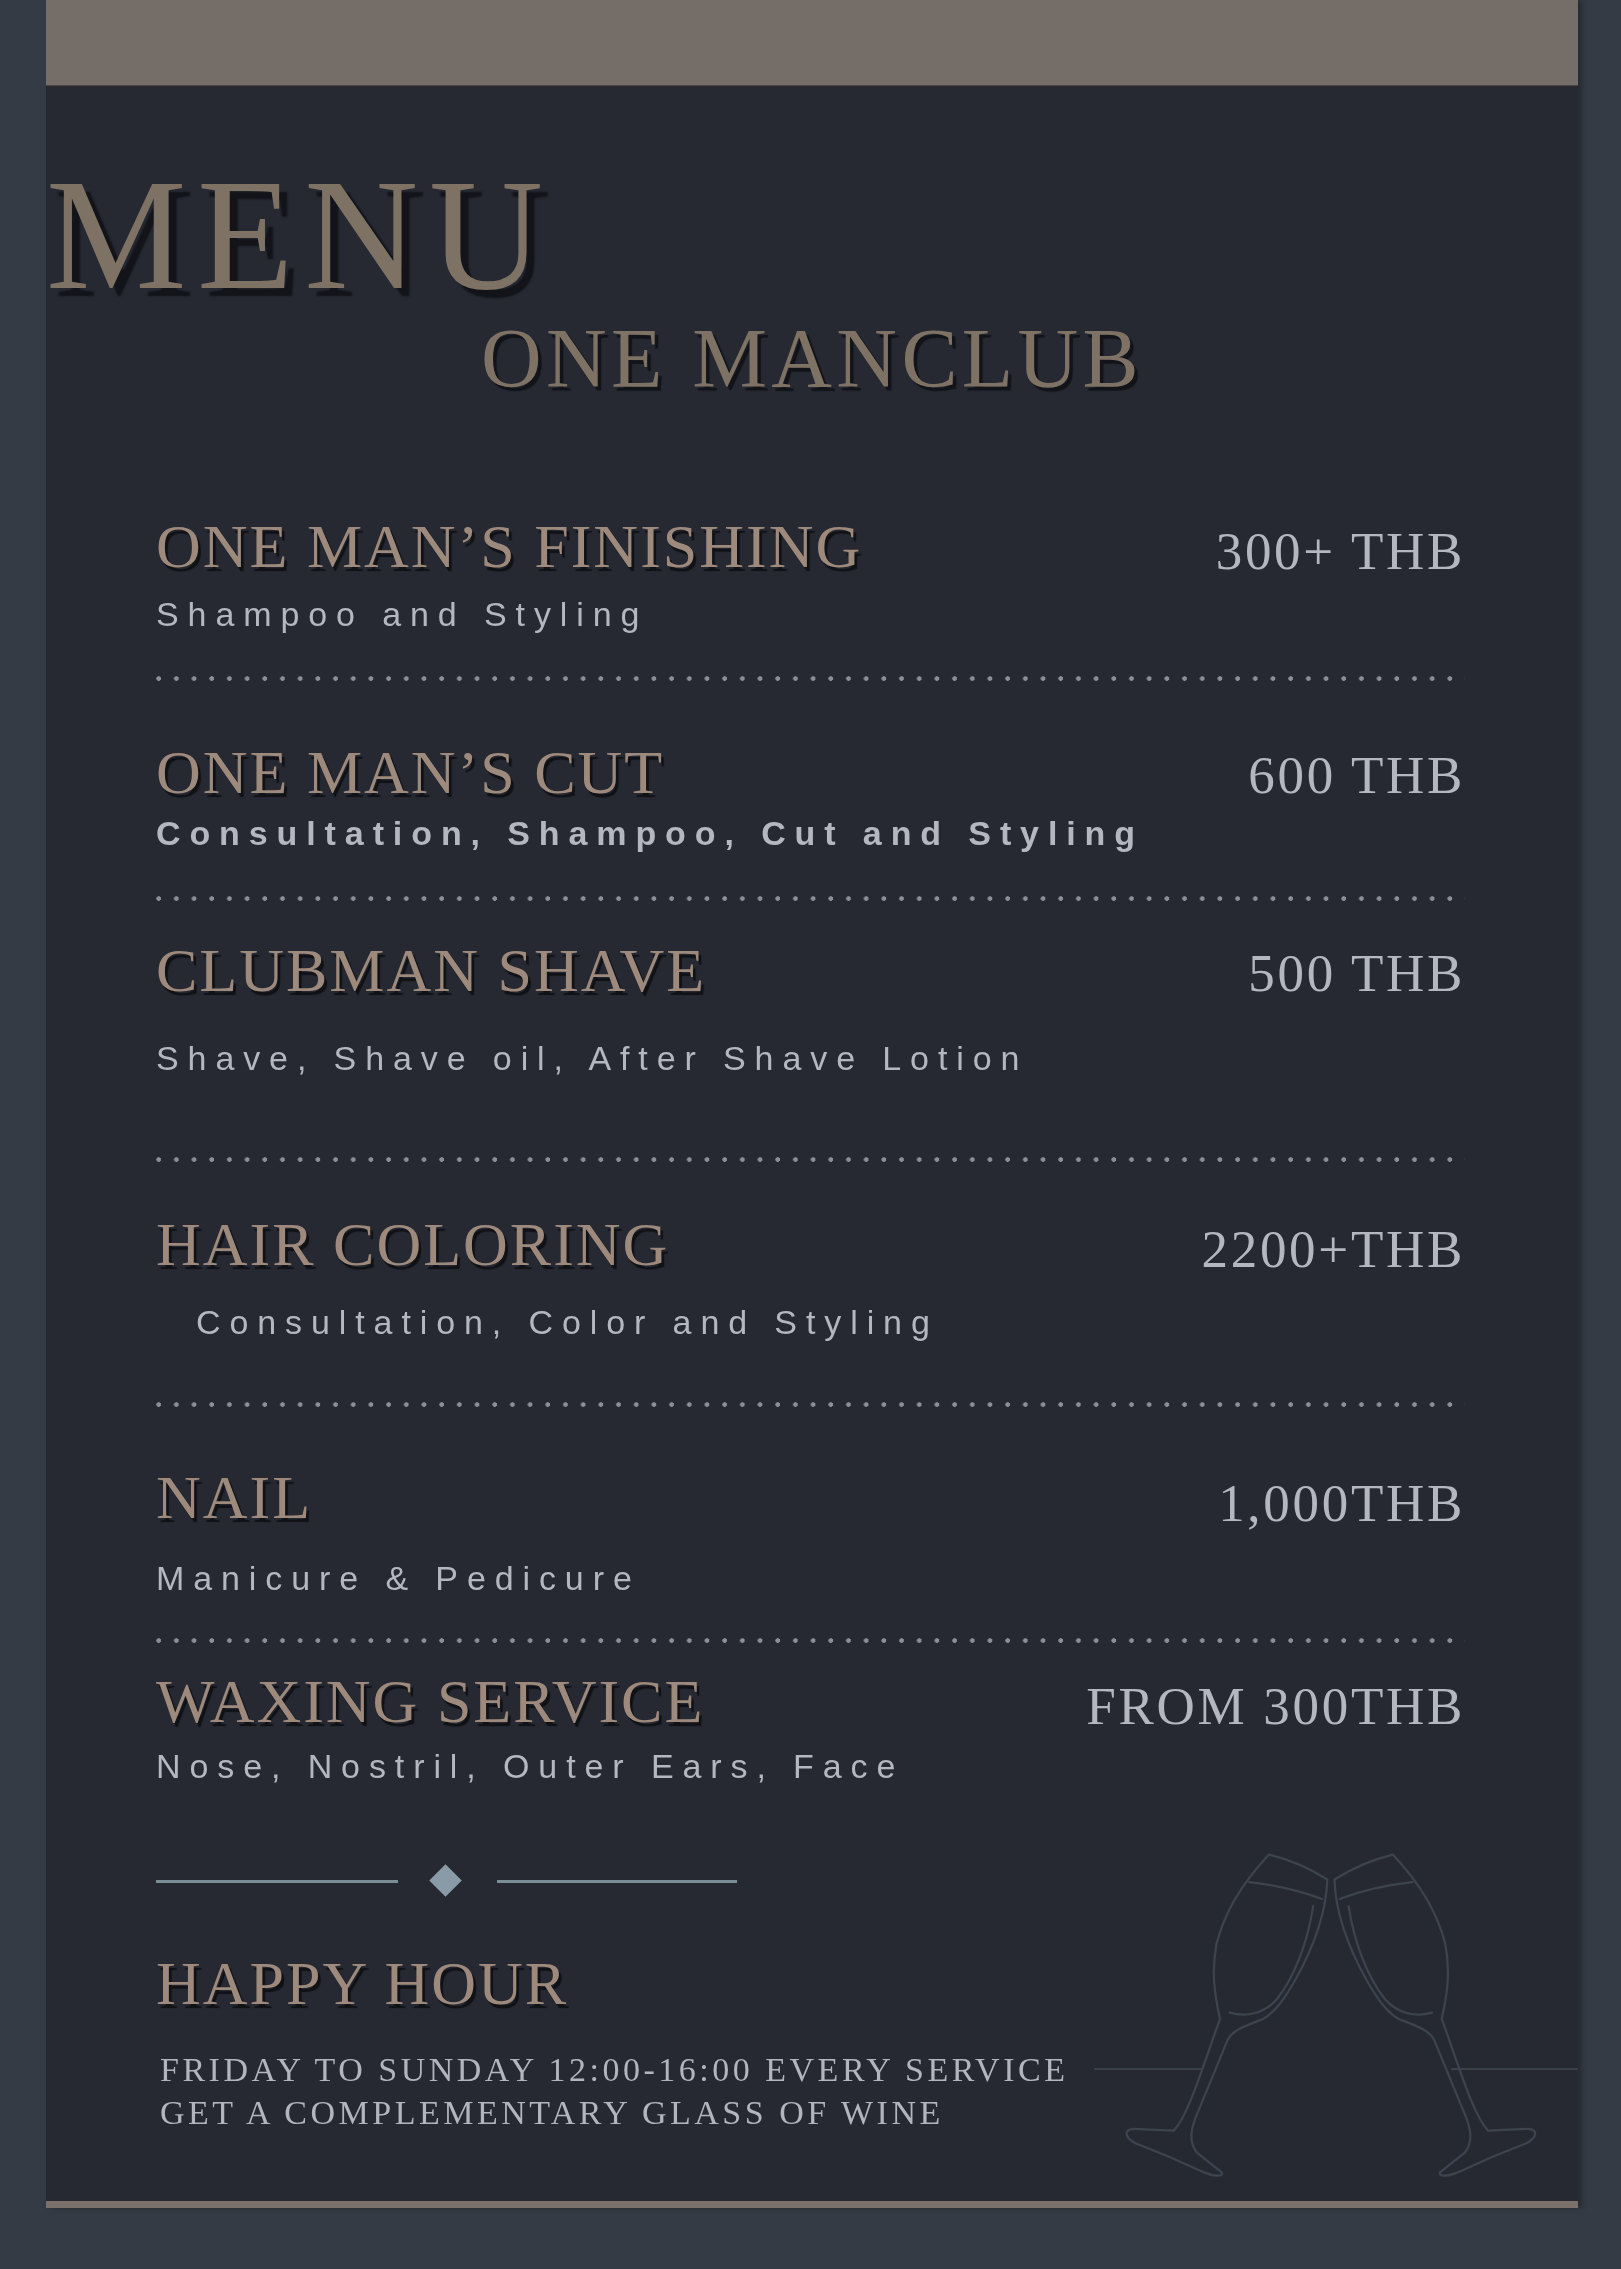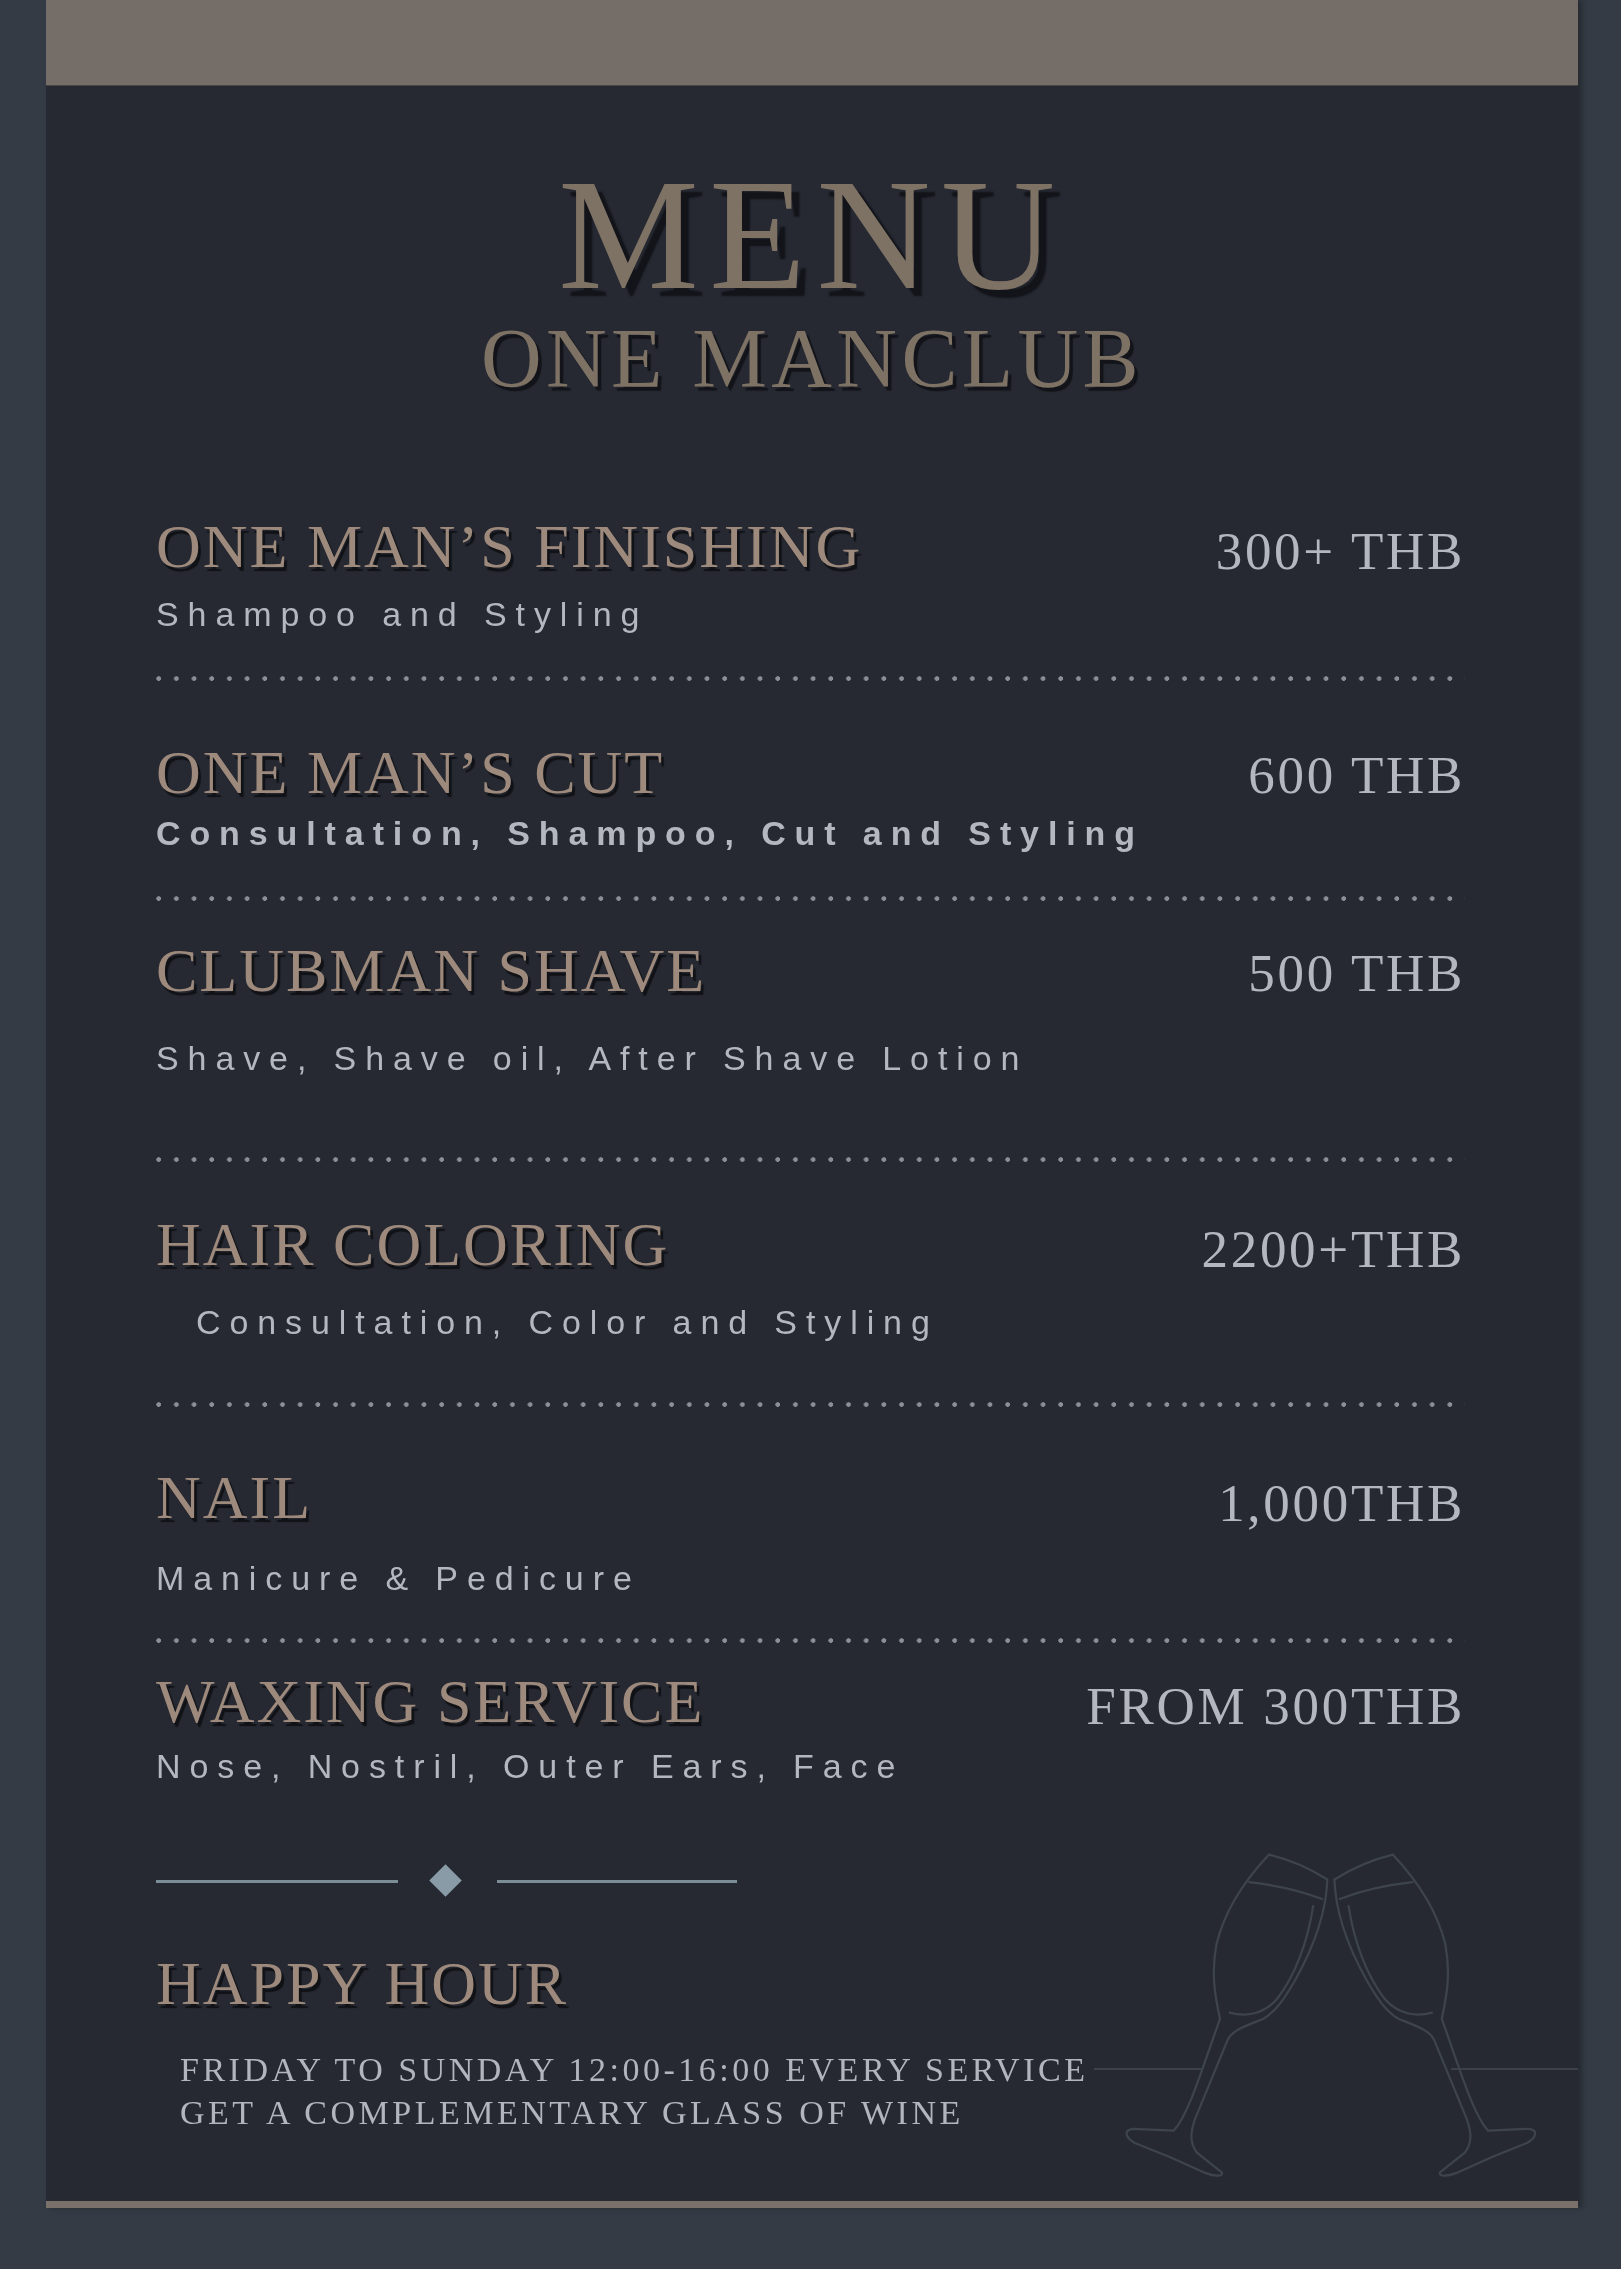--- a/index.html
+++ b/index.html
@@ -13,21 +13,21 @@
   }
   .topbar {
     position:absolute; left:46px; top:0; width:1532px; height:85px;
     background:#756d67; border-bottom:0.9px solid #4a4644;
   }
   .bottom-stripe {
     position:absolute; left:46px; top:2201px; width:1532px; height:7px;
     background:#7a716a;
   }
   .menu-title {
-    position:absolute; left:46px; width:1532px; top:156px; text-align:center;
+    position:absolute; left:46px; width:1532px; top:156px; 
     font-family:"Liberation Serif", serif; font-size:158px; line-height:1;
     letter-spacing:10.6px; color:#7e7265; text-shadow:8px 8px 1.8px #121419;
     white-space:nowrap;
   }
   .menu-subtitle {
     position:absolute; left:46px; width:1532px; top:317px; text-align:center;
     font-family:"Liberation Serif", serif; font-size:84px; line-height:1;
     letter-spacing:4.4px; color:#7e7265; text-shadow:3.5px 4.4px 0.9px #121419;
     white-space:nowrap;
   }
@@ -56,21 +56,21 @@
   .divider-line {
     position:absolute; top:1880px; height:2.7px; background:#7b8e97;
   }
   .diamond {
     position:absolute; left:434px; top:1869px; width:23px; height:23px;
     background:#889ba6; transform:rotate(45deg);
   }
   .happy-text {
     position:absolute; left:160px; top:2048px;
     font-family:"Liberation Serif", serif; font-size:34px; line-height:43px;
-    letter-spacing:3.5px; color:#b2b5bd; white-space:nowrap;margin-left:20px;
+    letter-spacing:3.5px; color:#b2b5bd; white-space:nowrap;
   }
   .happy-text span { display:block; }
   .thin-line {
     position:absolute; top:2068px; height:1.8px; background:#3b414a;
   }
   .glasses {
     position:absolute; left:1117px; top:1844px; width:426px; height:346px;
   }
 </style>
 </head>

